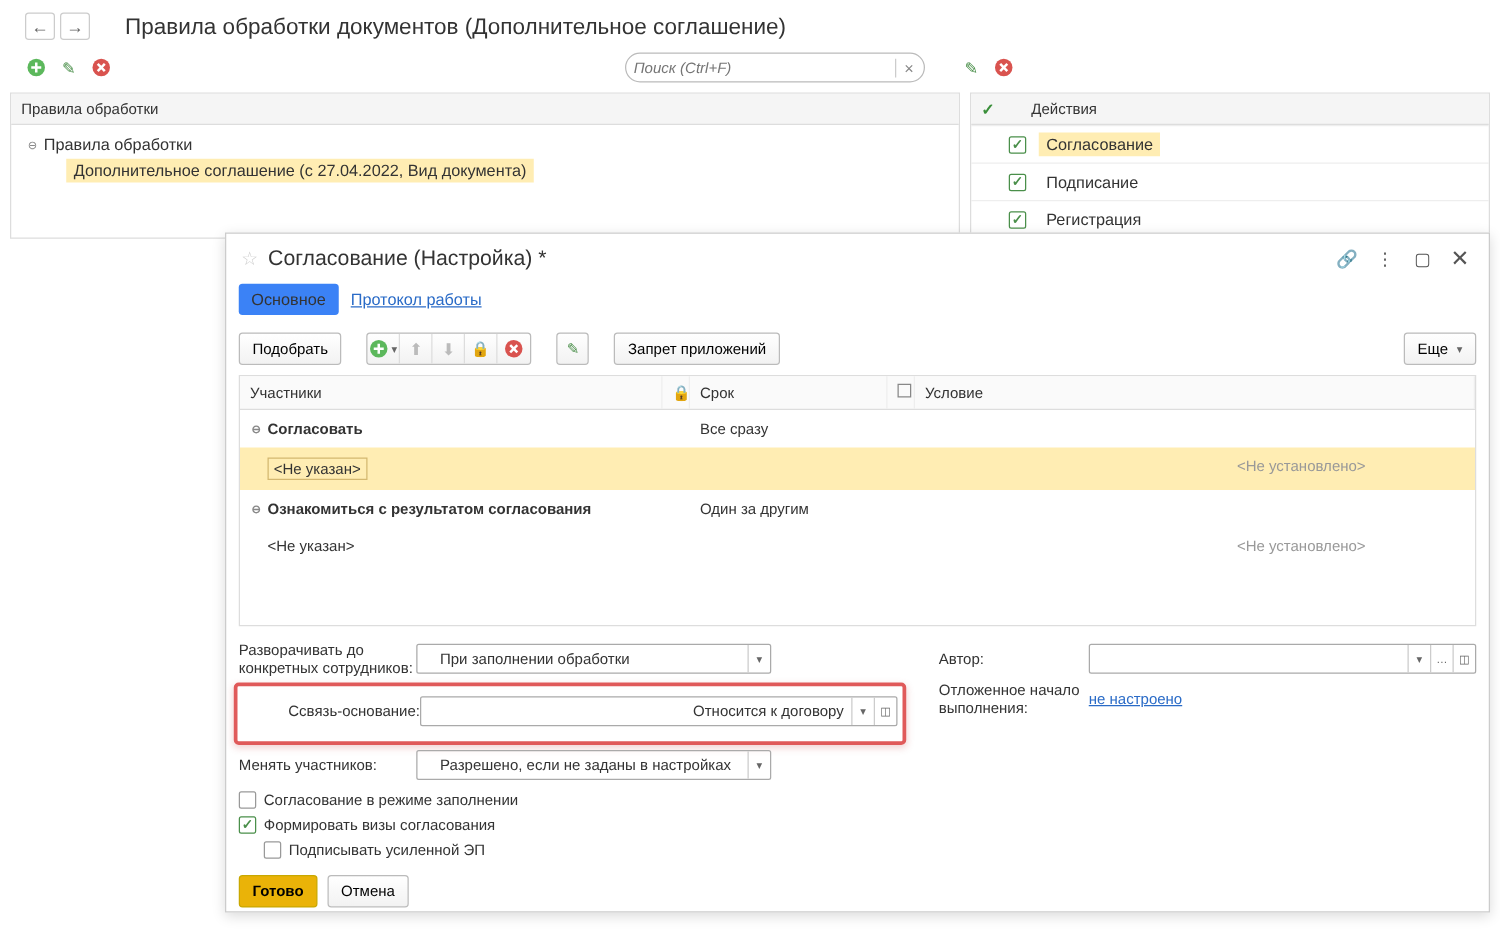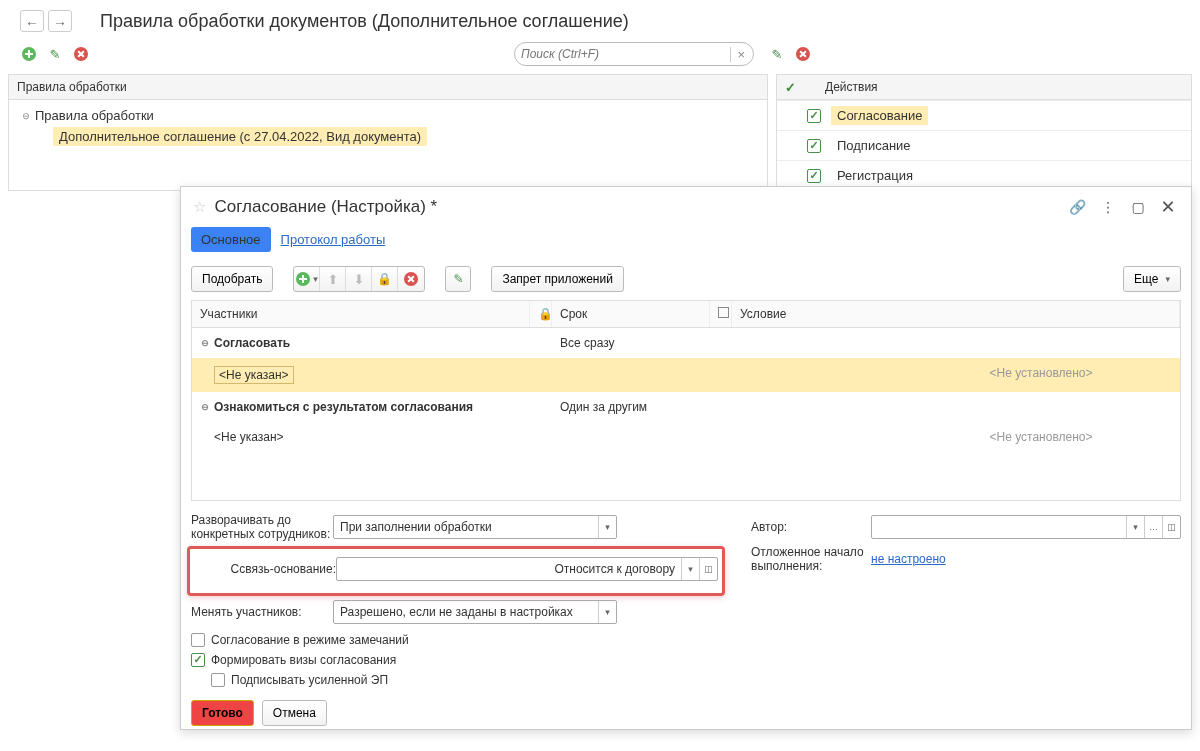--- a/index.html
+++ b/index.html
@@ -17,21 +17,21 @@
 .add-icon::before, .add-icon::after { content: ""; position: absolute; background: #fff; }
 .add-icon::before { width: 8px; height: 2px; top: 6px; left: 3px; }
 .add-icon::after { width: 2px; height: 8px; top: 3px; left: 6px; }
 .edit-icon { font-size: 13px; color: #4a8f4a; }
 .del-icon { width: 14px; height: 14px; border-radius: 50%; background: #d9534f; position: relative; }
 .del-icon::before, .del-icon::after { content: ""; position: absolute; background: #fff; width: 8px; height: 2px; top: 6px; left: 3px; }
 .del-icon::before { transform: rotate(45deg); }
 .del-icon::after { transform: rotate(-45deg); }
 
 
-.search-wrap { display: flex; align-items: center; border: 1px solid #bbb; border-radius: 12px; height: 24px; width: 240px; padding: 0 2px 0 6px; margin-left: auto; margin-right: 6px; }
+.search-wrap { display: flex; align-items: center; border: 1px solid #bbb; border-radius: 12px; height: 24px; width: 240px; padding: 0 2px 0 6px; margin-left: auto; margin-right: 20px; }
 .search-input { border: none; outline: none; flex: 1; font-size: 12px; font-style: italic; color: #999; }
 .search-x { color: #888; border-left: 1px solid #ccc; padding: 0 6px; cursor: pointer; font-size: 13px; }
 
 
 .columns { display: flex; gap: 8px; padding: 0 8px; }
 .left-col { width: 760px; }
 .right-col { flex: 1; }
 
 
 .panel { border: 1px solid #ddd; }
@@ -92,39 +92,39 @@
 .row-hl { background: #ffedb3; }
 .val-border { border: 1px solid #d4b870; padding: 1px 4px; display: inline-block; }
 .ptable-body { height: 172px; }
 
 
 .form-area { padding: 12px 10px 0; display: flex; gap: 30px; }
 .form-left { width: 530px; }
 .form-right { flex: 1; }
 .frow { display: flex; align-items: center; min-height: 28px; margin-bottom: 4px; }
 .flabel { width: 142px; font-size: 12px; line-height: 1.2; }
-.finput { flex: 1; display: flex; align-items: center; border: 1px solid #aaa; border-radius: 2px; height: 24px; }
+.finput { flex: 1; display: flex; align-items: center; border: 1px solid #aaa; border-radius: 2px; height: 24px; padding-left: 12px; }
 .finput-text { flex: 1; padding: 0 6px; font-size: 12px; }
 .finput-btn { width: 18px; height: 100%; border-left: 1px solid #ccc; display: inline-flex; align-items: center; justify-content: center; font-size: 9px; color: #666; cursor: pointer; }
 .finput.narrow { width: 284px; flex: none; }
 
 
 .red-frame { border: 3px solid #e05a5a; border-radius: 4px; padding: 6px 0; margin: 2px -4px; box-shadow: 0 2px 6px rgba(200,80,80,0.25); }
 
 .chk-row { display: flex; align-items: center; gap: 6px; padding: 3px 0; font-size: 12px; }
 .chk-box { width: 14px; height: 14px; border: 1px solid #999; border-radius: 2px; display: inline-flex; align-items: center; justify-content: center; }
 .chk-on { border-color: #4a8f4a; }
 .chk-on::after { content: "✓"; color: #4a8f4a; font-size: 11px; font-weight: bold; }
 .chk-indent { margin-left: 20px; }
 
 .link-blue { color: #2a6bc7; text-decoration: underline; cursor: pointer; font-size: 12px; }
 
 
 .dlg-footer { display: flex; gap: 8px; padding: 10px; }
-.btn-primary { background: #ef4444; border: 1px solid #c9a800; font-weight: bold; }
+.btn-primary { background: #eab308; border: 1px solid #c9a800; font-weight: bold; }
 
 
 .right-subbar { display: flex; align-items: center; gap: 8px; }
 .sq-icon { width: 11px; height: 11px; border: 1px solid #888; display: inline-block; }
 </style>
 </head>
 <body>
 
 <div class="nav-top">
   <div class="nav-btn">←</div>
@@ -300,21 +300,21 @@
       <div class="frow">
         <div class="flabel">Менять участников:</div>
         <div class="finput narrow">
           <span class="finput-text">Разрешено, если не заданы в настройках</span>
           <span class="finput-btn">▾</span>
         </div>
       </div>
 
       <div class="chk-row">
         <span class="chk-box"></span>
-        <span>Согласование в режиме замечаний</span>
+        <span>Согласование в режиме заполнении</span>
       </div>
       <div class="chk-row">
         <span class="chk-box chk-on"></span>
         <span>Формировать визы согласования</span>
       </div>
       <div class="chk-row chk-indent">
         <span class="chk-box"></span>
         <span>Подписывать усиленной ЭП</span>
       </div>
     </div>

